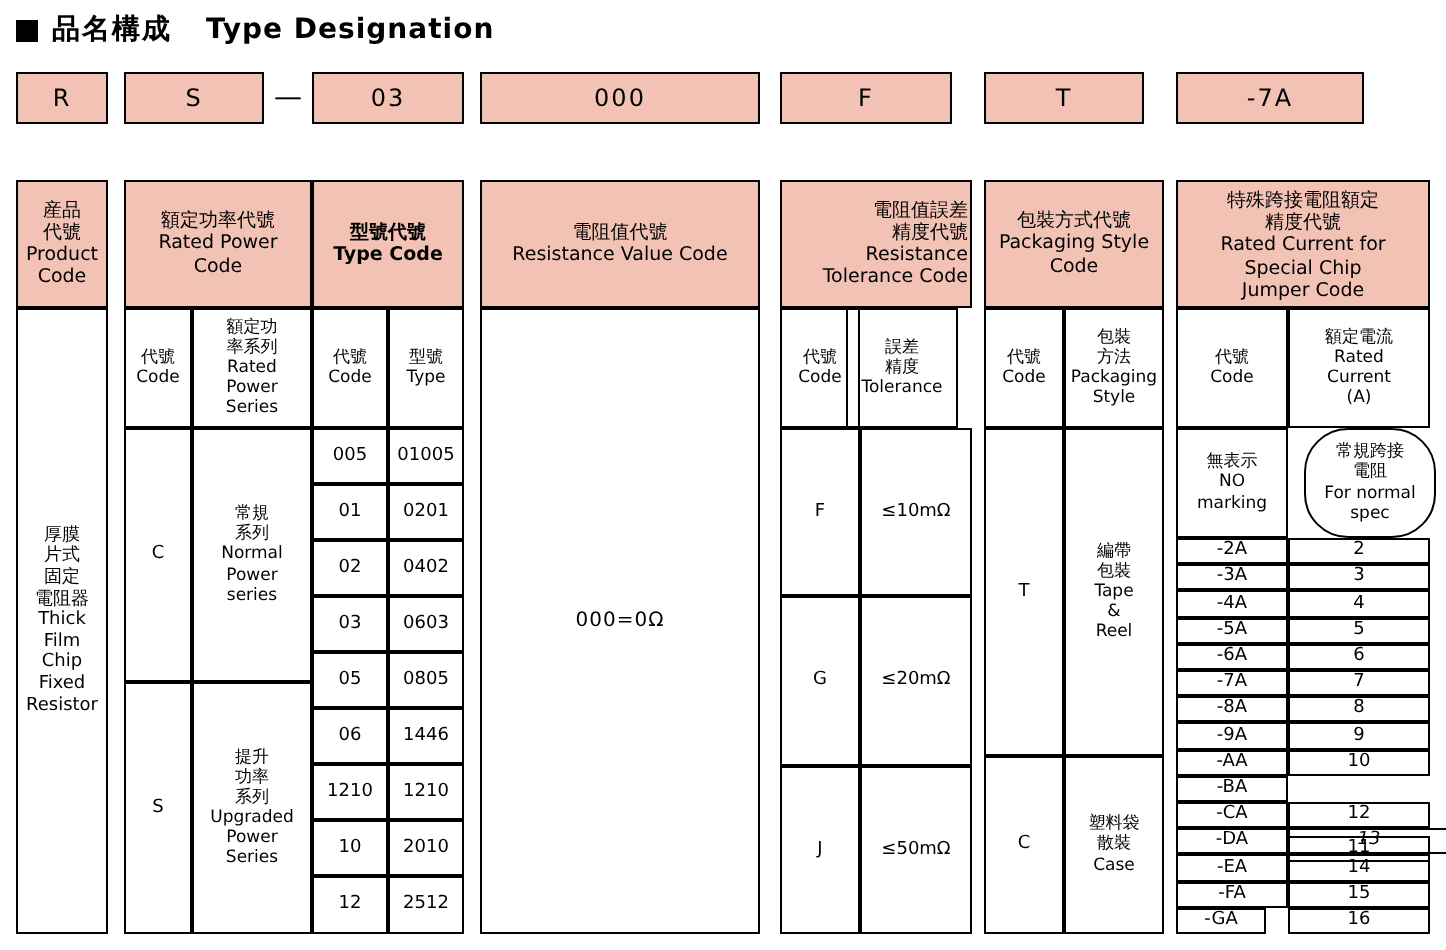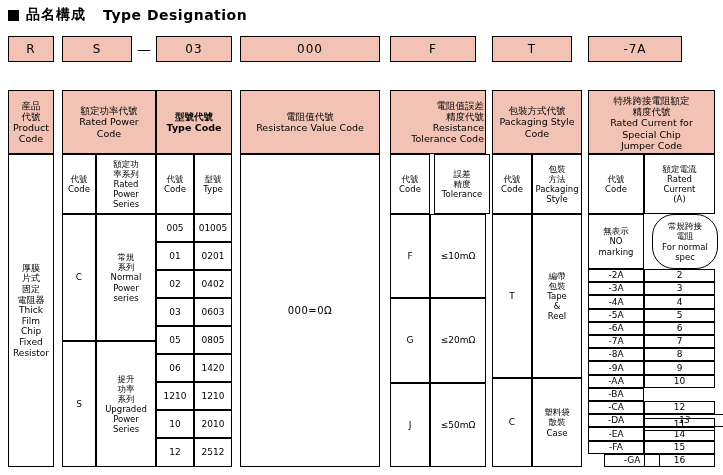--- a/index.html
+++ b/index.html
@@ -197,21 +197,21 @@
   <div class="box cell" style="left:156px; top:270px; width:38px; height:28px;">02</div>
   <div class="box cell" style="left:194px; top:270px; width:38px; height:28px;">0402</div>
 
   <div class="box cell" style="left:156px; top:298px; width:38px; height:28px;">03</div>
   <div class="box cell" style="left:194px; top:298px; width:38px; height:28px;">0603</div>
 
   <div class="box cell" style="left:156px; top:326px; width:38px; height:28px;">05</div>
   <div class="box cell" style="left:194px; top:326px; width:38px; height:28px;">0805</div>
 
   <div class="box cell" style="left:156px; top:354px; width:38px; height:28px;">06</div>
-  <div class="box cell" style="left:194px; top:354px; width:38px; height:28px;">1420</div>
+  <div class="box cell" style="left:194px; top:354px; width:38px; height:28px;">1446</div>
 
   <div class="box cell" style="left:156px; top:382px; width:38px; height:28px;">1210</div>
   <div class="box cell" style="left:194px; top:382px; width:38px; height:28px;">1210</div>
 
   <div class="box cell" style="left:156px; top:410px; width:38px; height:28px;">10</div>
   <div class="box cell" style="left:194px; top:410px; width:38px; height:28px;">2010</div>
 
   <div class="box cell" style="left:156px; top:438px; width:38px; height:29px;">12</div>
   <div class="box cell" style="left:194px; top:438px; width:38px; height:29px;">2512</div>
 
@@ -222,21 +222,21 @@
   <div class="box mono-val" style="left:240px; top:154px; width:140px; height:313px;">000=0Ω</div>
 
   <div class="box pink hdr" style="left:390px; top:90px; width:96px; height:64px;align-items:flex-end;">
     <span class="ln">電阻值誤差</span>
     <span class="ln">精度代號</span>
     <span class="ln">Resistance</span>
     <span class="ln">Tolerance Code</span>
   </div>
   <div class="box cell small" style="left:390px; top:154px; width:40px; height:60px; white-space:pre-line;">代號
 Code</div>
-  <div class="box cell small" style="left:434px; top:154px; width:56px; height:60px; white-space:pre-line;">誤差
+  <div class="box cell small" style="left:423px; top:154px; width:56px; height:60px; white-space:pre-line;">誤差
 精度
 Tolerance</div>
 
   <div class="box cell" style="left:390px; top:214px; width:40px; height:84px;">F</div>
   <div class="box cell" style="left:430px; top:214px; width:56px; height:84px;">≤10mΩ</div>
 
   <div class="box cell" style="left:390px; top:298px; width:40px; height:85px;">G</div>
   <div class="box cell" style="left:430px; top:298px; width:56px; height:85px;">≤20mΩ</div>
 
   <div class="box cell" style="left:390px; top:383px; width:40px; height:84px;">J</div>
@@ -323,16 +323,16 @@
 
   <div class="box cell" style="left:588px; top:414.2px; width:56px; height:13.2px;">-DA</div>
   <div class="box cell" style="left:644px; top:414.2px; width:81px; height:13.2px;font-style:italic;">13</div>
 
   <div class="box cell" style="left:588px; top:427.4px; width:56px; height:13.2px;">-EA</div>
   <div class="box cell" style="left:644px; top:427.4px; width:71px; height:13.2px;">14</div>
 
   <div class="box cell" style="left:588px; top:440.6px; width:56px; height:13.2px;">-FA</div>
   <div class="box cell" style="left:644px; top:440.6px; width:71px; height:13.2px;">15</div>
 
-  <div class="box cell" style="left:588px; top:453.8px; width:56px; height:13.2px;margin-left:16px;">-GA</div>
+  <div class="box cell" style="left:588px; top:453.8px; width:45px; height:13.2px;">-GA</div>
   <div class="box cell" style="left:644px; top:453.8px; width:71px; height:13.2px;">16</div>
 
 </div>
 
 </body></html>

